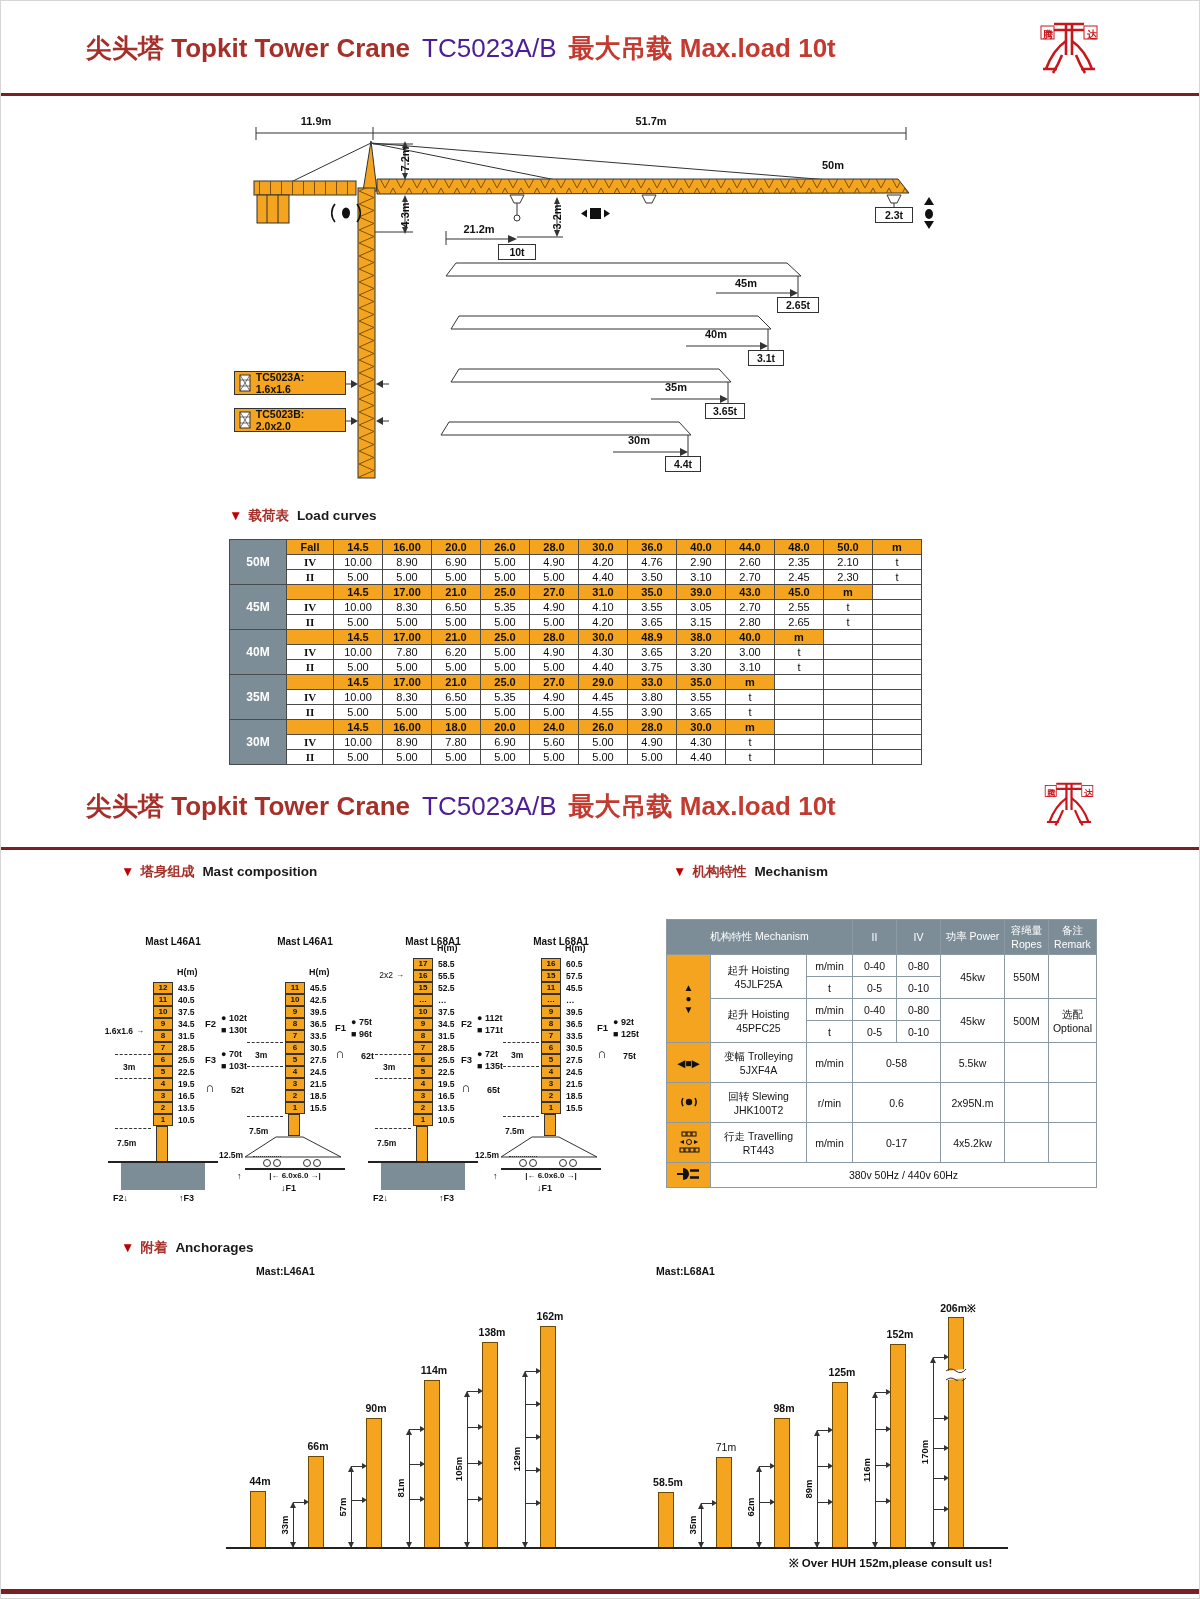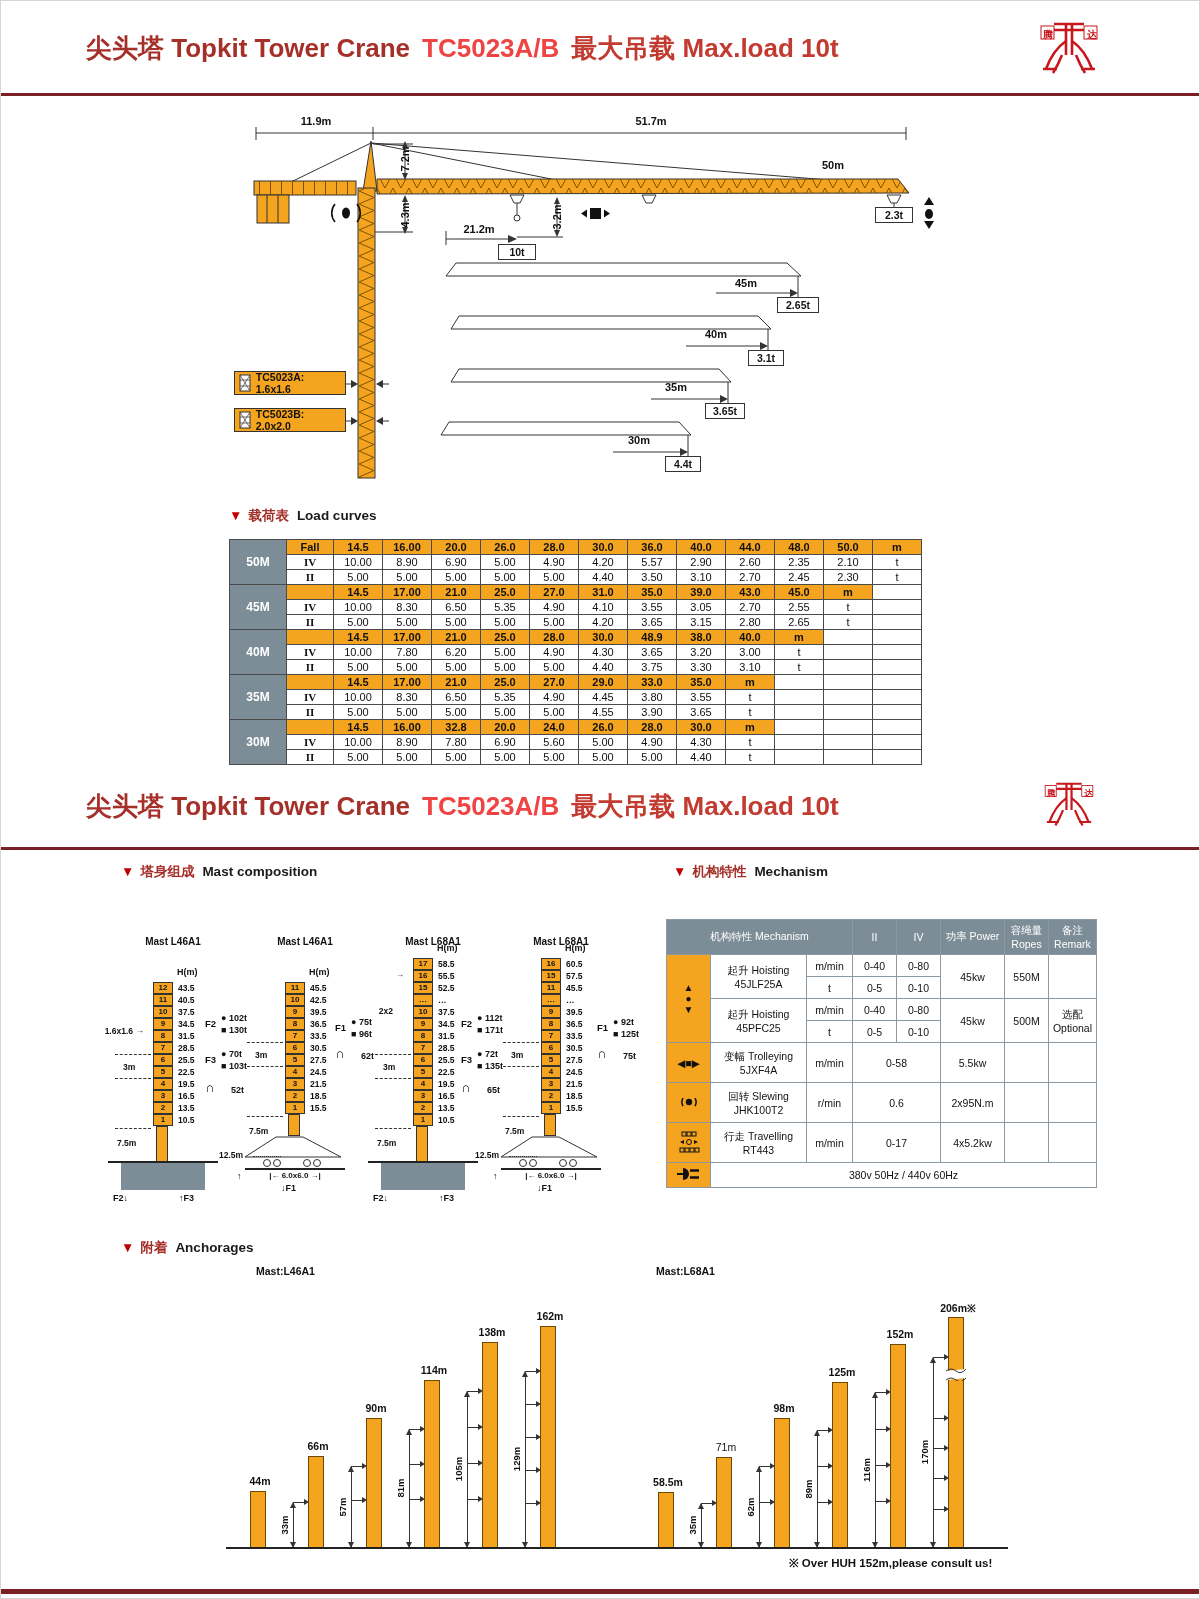--- a/index.html
+++ b/index.html
@@ -2,21 +2,21 @@
 <html><head>
 <meta charset="utf-8">
 <style>
   html,body{margin:0;padding:0;background:#eee}
   .page{position:relative;width:1200px;height:1599px;background:#fff;margin:0 auto;
         font-family:"Liberation Sans",sans-serif;color:#111;border:1px solid #d6d6d6;
         box-sizing:border-box;overflow:hidden}
   .abs{position:absolute}
   .hdr{position:absolute;left:85px;display:flex;align-items:baseline;gap:12px;white-space:nowrap}
   .hdr .t1{font-size:26px;font-weight:bold;color:#a5302a}
-  .hdr .t2{font-size:26px;font-weight:bold;color:#ef4444}
+  .hdr .t2{font-size:26px;font-weight:normal;color:#4c1d95}
   .hdr .t3{font-size:26px;font-weight:bold;color:#c23a30}
   .rule{position:absolute;left:0;width:1200px;background:#7a2025}
   .logo{position:absolute;width:72px;height:64px}
   .logo .ch{position:absolute;font-size:10px;font-weight:bold;color:#c8161d}
   .sect{position:absolute;font-size:13.5px;font-weight:bold;white-space:nowrap}
   .sect .mk{color:#c00000;margin-right:6px}
   .sect .zh{color:#a5302a;margin-right:8px}
   .sect .en{color:#1a1a1a}
   .dl{position:absolute;font-size:11px;font-weight:bold;text-align:center;color:#111;white-space:nowrap}
   .rot{transform:rotate(-90deg)}
@@ -206,21 +206,21 @@
           <td style="width:48px" class="oc">m</td>
         </tr>
         <tr>
           <td class="sb">IV</td>
           <td>10.00</td>
           <td>8.90</td>
           <td>6.90</td>
           <td>5.00</td>
           <td>4.90</td>
           <td>4.20</td>
-          <td>5.57</td>
+          <td>4.76</td>
           <td>2.90</td>
           <td>2.60</td>
           <td>2.35</td>
           <td>2.10</td>
           <td>t</td>
         </tr>
         <tr>
           <td class="sb">II</td>
           <td>5.00</td>
           <td>5.00</td>
@@ -371,21 +371,21 @@
           <td>t</td>
           <td></td>
           <td></td>
           <td></td>
         </tr>
         <tr>
           <td class="gl" rowspan="3" style="width:56px">30M</td>
           <td class="oc" style="width:46px"></td>
           <td style="width:48px" class="oc">14.5</td>
           <td style="width:48px" class="oc">16.00</td>
-          <td style="width:48px" class="oc">32.8</td>
+          <td style="width:48px" class="oc">18.0</td>
           <td style="width:48px" class="oc">20.0</td>
           <td style="width:48px" class="oc">24.0</td>
           <td style="width:48px" class="oc">26.0</td>
           <td style="width:48px" class="oc">28.0</td>
           <td style="width:48px" class="oc">30.0</td>
           <td style="width:48px" class="oc">m</td>
           <td style="width:48px" class=""></td>
           <td style="width:48px" class=""></td>
           <td style="width:48px" class=""></td>
         </tr>
@@ -715,21 +715,21 @@
     <div style="position: absolute; left: 412px; top: 1101px; width: 18px; height: 10px; background: rgb(245, 164, 31); border: 1px solid rgb(51, 51, 51); font-size: 8px; font-weight: bold; text-align: center; line-height: 10px;">2</div>
     <div style="position: absolute; left: 437px; top: 1102px; width: 26px; font-size: 8.5px; font-weight: bold;">13.5</div>
     <div style="position: absolute; left: 412px; top: 1113px; width: 18px; height: 10px; background: rgb(245, 164, 31); border: 1px solid rgb(51, 51, 51); font-size: 8px; font-weight: bold; text-align: center; line-height: 10px;">1</div>
     <div style="position: absolute; left: 437px; top: 1114px; width: 26px; font-size: 8.5px; font-weight: bold;">10.5</div>
     <div style="position: absolute; left: 415px; top: 1125px; width: 12px; height: 37px; background: rgb(245, 164, 31); border: 1px solid rgb(51, 51, 51); box-sizing: border-box;"></div>
     <div style="position: absolute; left: 376px; top: 1137px; width: 30px; font-size: 8.5px; font-weight: bold;">7.5m</div>
     <div style="position: absolute; left: 382px; top: 1061px; width: 24px; font-size: 8.5px; font-weight: bold;">3m</div>
     <div style="position: absolute; left: 374px; top: 1053px; width: 36px; border-top: 1px dashed rgb(51, 51, 51);"></div>
     <div style="position: absolute; left: 374px; top: 1077px; width: 36px; border-top: 1px dashed rgb(51, 51, 51);"></div>
     <div style="position: absolute; left: 374px; top: 1127px; width: 36px; border-top: 1px dashed rgb(51, 51, 51);"></div>
-    <div style="position: absolute; left: 348px; top: 1005px; width: 44px; text-align: right; font-size: 8.5px; font-weight: bold;">2x2</div>
+    <div style="position: absolute; left: 348px; top: 969px; width: 44px; text-align: right; font-size: 8.5px; font-weight: normal;">2x2</div>
     <div style="position: absolute; left: 395px; top: 969px; width: 14px; font-size: 8px;">→</div>
     <div style="position: absolute; left: 460px; top: 1017px; width: 16px; font-size: 9.5px; font-weight: bold;">F2</div>
     <div style="position: absolute; left: 476px; top: 1012px; width: 46px; font-size: 9px; font-weight: bold;">● 112t</div>
     <div style="position: absolute; left: 476px; top: 1024px; width: 46px; font-size: 9px; font-weight: bold;">■ 171t</div>
     <div style="position: absolute; left: 460px; top: 1053px; width: 16px; font-size: 9.5px; font-weight: bold;">F3</div>
     <div style="position: absolute; left: 476px; top: 1048px; width: 46px; font-size: 9px; font-weight: bold;">● 72t</div>
     <div style="position: absolute; left: 476px; top: 1060px; width: 46px; font-size: 9px; font-weight: bold;">■ 135t</div>
     <div style="position: absolute; left: 460px; top: 1079px; width: 16px; font-size: 13px; font-weight: bold;">∩</div>
     <div style="position: absolute; left: 486px; top: 1084px; width: 34px; font-size: 9px; font-weight: bold;">65t</div>
     <div style="position: absolute; left: 367px; top: 1160px; width: 110px; border-top: 2px solid rgb(34, 34, 34);"></div>

